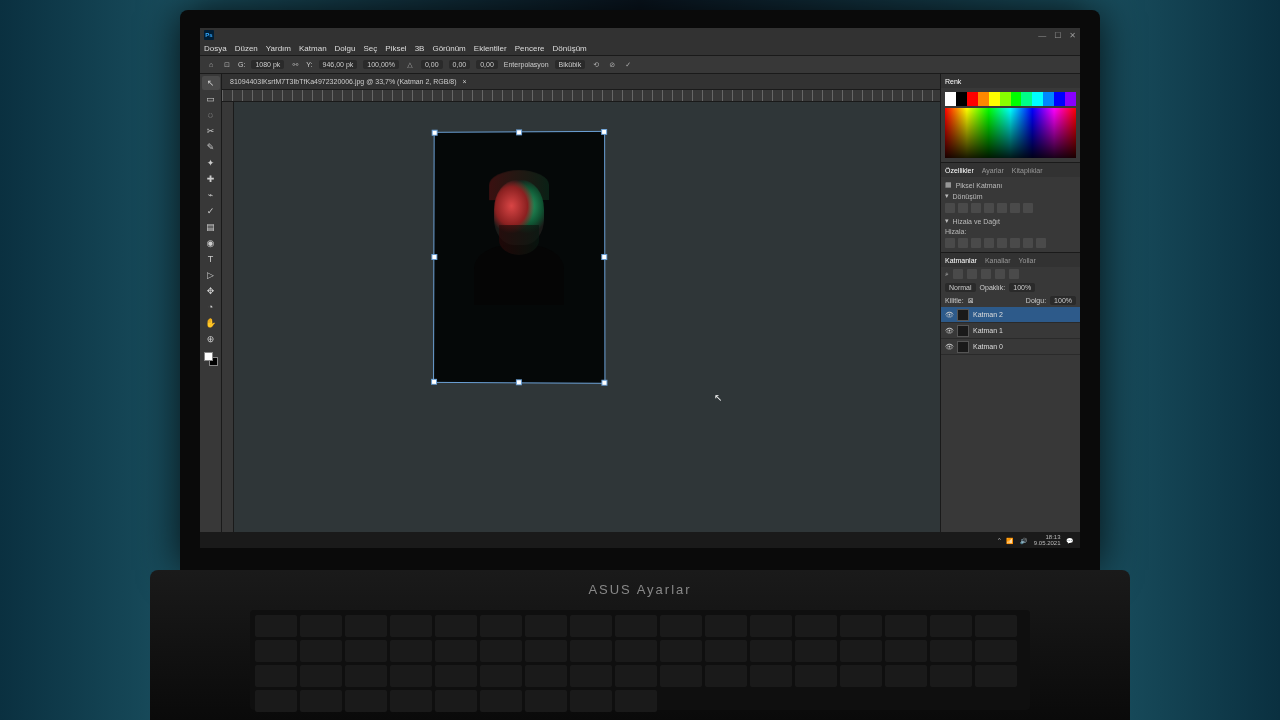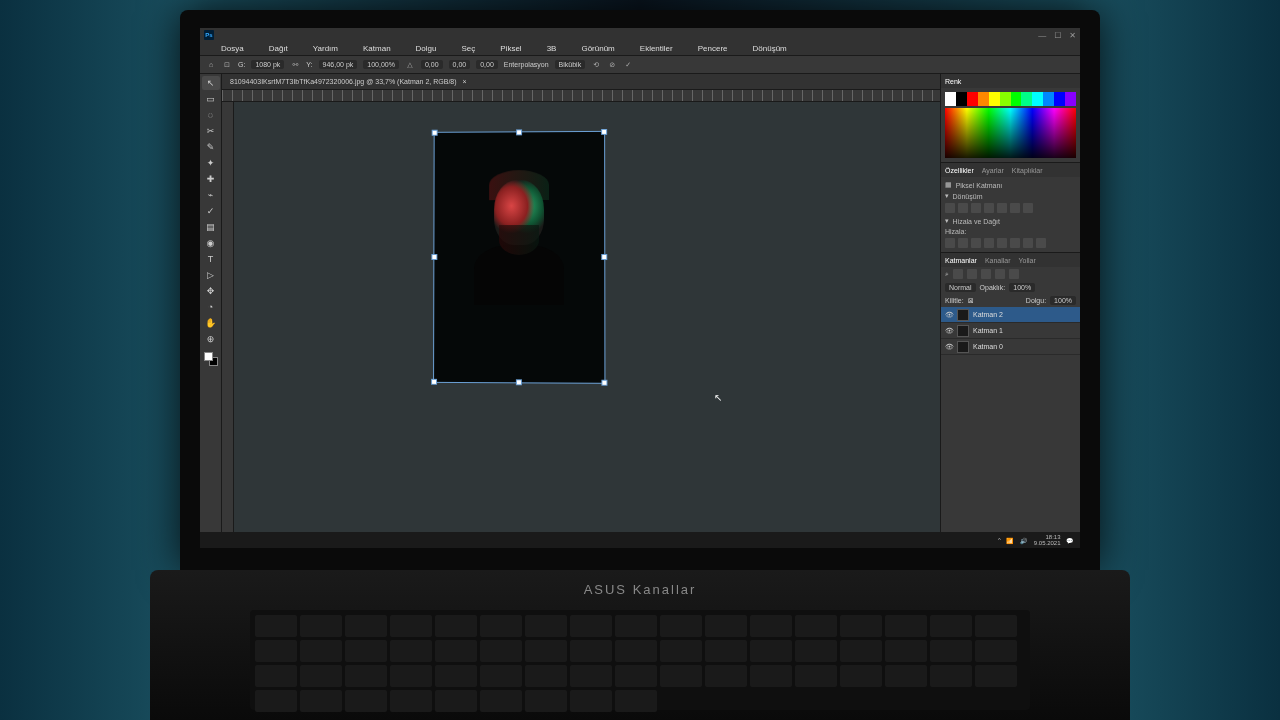--- a/index.html
+++ b/index.html
@@ -15,21 +15,21 @@
 .key { width: 42px; height: 22px; background: #1a1a1a; border-radius: 2px; }
 
 
 .app { position: absolute; inset: 0; background: #323232; display: flex; flex-direction: column; font-size: 9px; color: #ccc; }
 
 .titlebar { height: 14px; background: #323232; display: flex; align-items: center; padding: 0 4px; }
 .ps-logo { width: 10px; height: 10px; background: #001e36; color: #31a8ff; font-size: 6px; display: flex; align-items: center; justify-content: center; font-weight: bold; border-radius: 1px; }
 .window-controls { margin-left: auto; display: flex; gap: 8px; font-size: 8px; color: #999; }
 
 .menubar { height: 14px; background: #323232; display: flex; align-items: center; padding: 0 4px; gap: 8px; border-bottom: 1px solid #1a1a1a; }
-.menu-item { font-size: 8px; color: #ddd; cursor: pointer; margin-left: 17px; }
+.menu-item { font-size: 8px; color: #ddd; cursor: pointer; }
 
 .optionsbar { height: 18px; background: #383838; display: flex; align-items: center; padding: 0 6px; gap: 6px; border-bottom: 1px solid #1a1a1a; font-size: 7px; }
 .opt-field { background: #2a2a2a; padding: 1px 4px; border-radius: 2px; color: #ccc; }
 .opt-icon { width: 10px; height: 10px; display: flex; align-items: center; justify-content: center; color: #aaa; }
 
 .workspace { flex: 1; display: flex; min-height: 0; }
 
 .toolbar { width: 22px; background: #383838; display: flex; flex-direction: column; align-items: center; padding: 2px 0; gap: 2px; border-right: 1px solid #1a1a1a; }
 .tool { width: 18px; height: 14px; display: flex; align-items: center; justify-content: center; color: #ccc; font-size: 9px; cursor: pointer; border-radius: 2px; }
 .tool.active { background: #4a4a4a; }
@@ -100,21 +100,21 @@
     <div class="ps-logo">Ps</div>
     <div class="window-controls">
       <span>—</span>
       <span>☐</span>
       <span>✕</span>
     </div>
   </div>
 
   <div class="menubar">
     <span class="menu-item">Dosya</span>
-    <span class="menu-item">Dağıt</span>
+    <span class="menu-item">Düzen</span>
     <span class="menu-item">Yardım</span>
     <span class="menu-item">Katman</span>
     <span class="menu-item">Dolgu</span>
     <span class="menu-item">Seç</span>
     <span class="menu-item">Piksel</span>
     <span class="menu-item">3B</span>
     <span class="menu-item">Görünüm</span>
     <span class="menu-item">Eklentiler</span>
     <span class="menu-item">Pencere</span>
     <span class="menu-item">Dönüşüm</span>
@@ -331,21 +331,21 @@
       <div>18:13</div>
       <div>9.05.2021</div>
     </div>
     <span>💬</span>
   </div>
 
 </div>
 </div>
 
 <div class="laptop-base"></div>
-<div class="laptop-brand">ASUS Kanallar</div>
+<div class="laptop-brand">ASUS Ayarlar</div>
 <div class="keyboard">
     <div class="key"></div>
     <div class="key"></div>
     <div class="key"></div>
     <div class="key"></div>
     <div class="key"></div>
     <div class="key"></div>
     <div class="key"></div>
     <div class="key"></div>
     <div class="key"></div>

